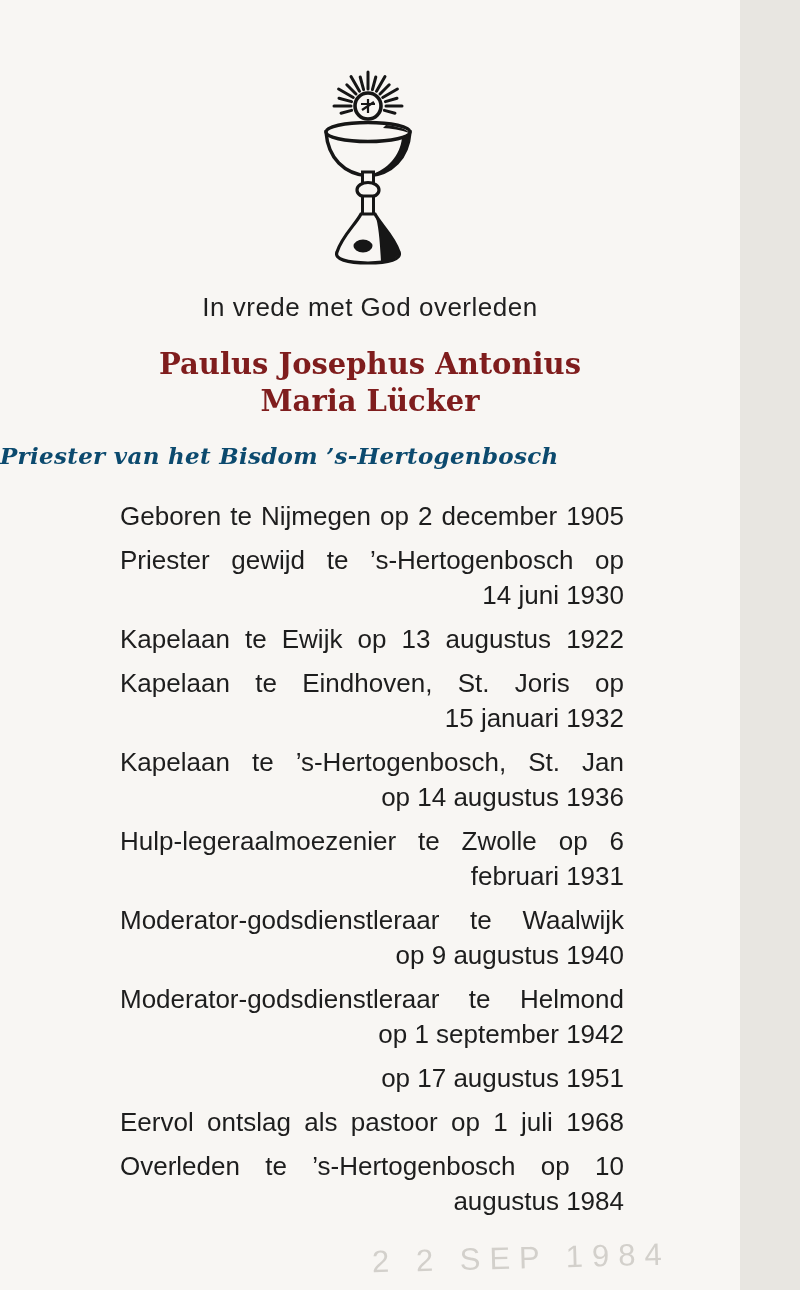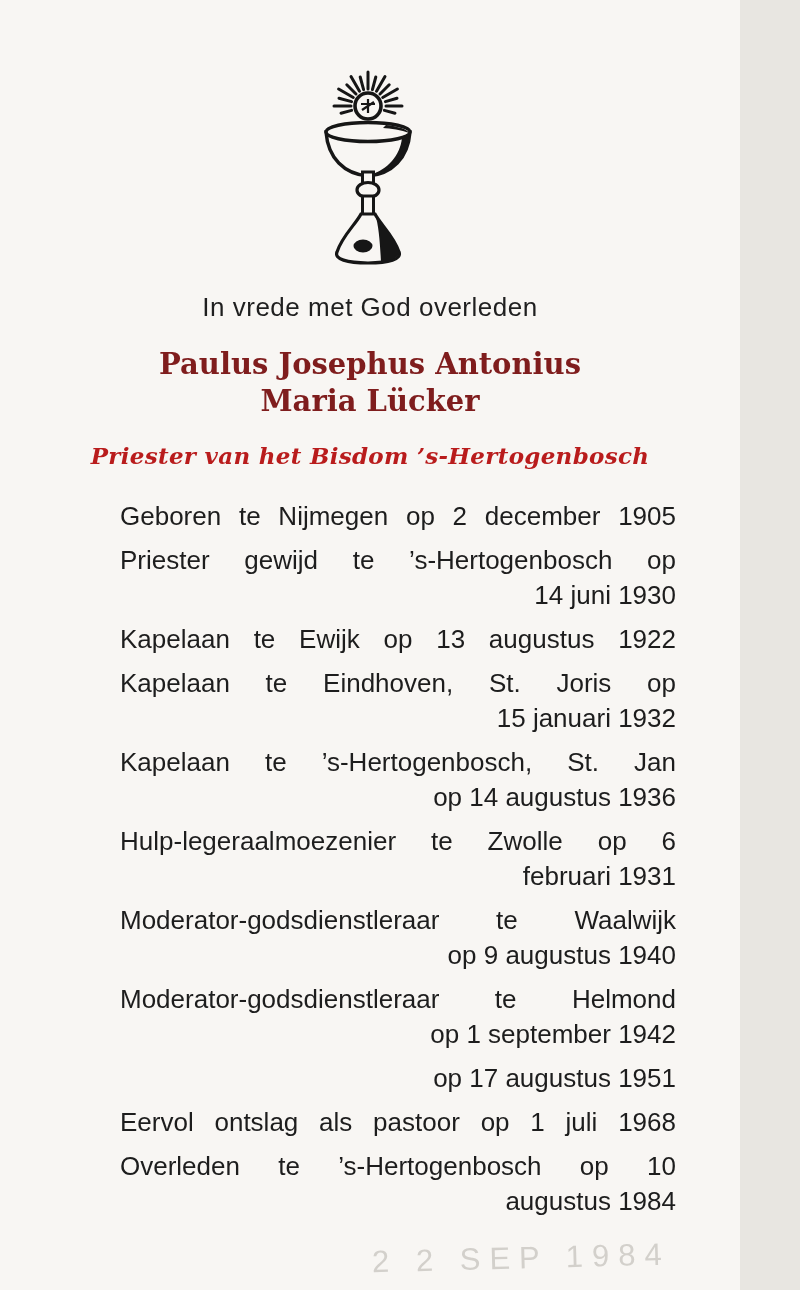--- a/index.html
+++ b/index.html
@@ -34,31 +34,31 @@
     text-align: center;
     font-family: "DejaVu Serif", serif;
     font-weight: bold;
     font-size: 29px;
     line-height: 37px;
     color: #7f1d1d;
   }
   .name span { display: block; }
   .subtitle {
     margin-top: 22px;
-    text-align: center;
+    text-align: left;
     font-family: "DejaVu Serif", serif;
     font-weight: bold;
     font-style: italic;
     font-size: 23px;
     letter-spacing: 0.3px;
-    color: #b91c1c;
+    color: #0c4a6e;
   }
   .events {
     margin-top: 30px;
-    padding: 0 64px 0 120px;
+    padding: 0 116px 0 120px;
     font-size: 26px;
     line-height: 35px;
     color: #1d1d1d;
   }
   .event { margin-bottom: 9px; }
   .event .l1 {
     text-align: justify;
     text-align-last: justify;
   }
   .event .l2 {

